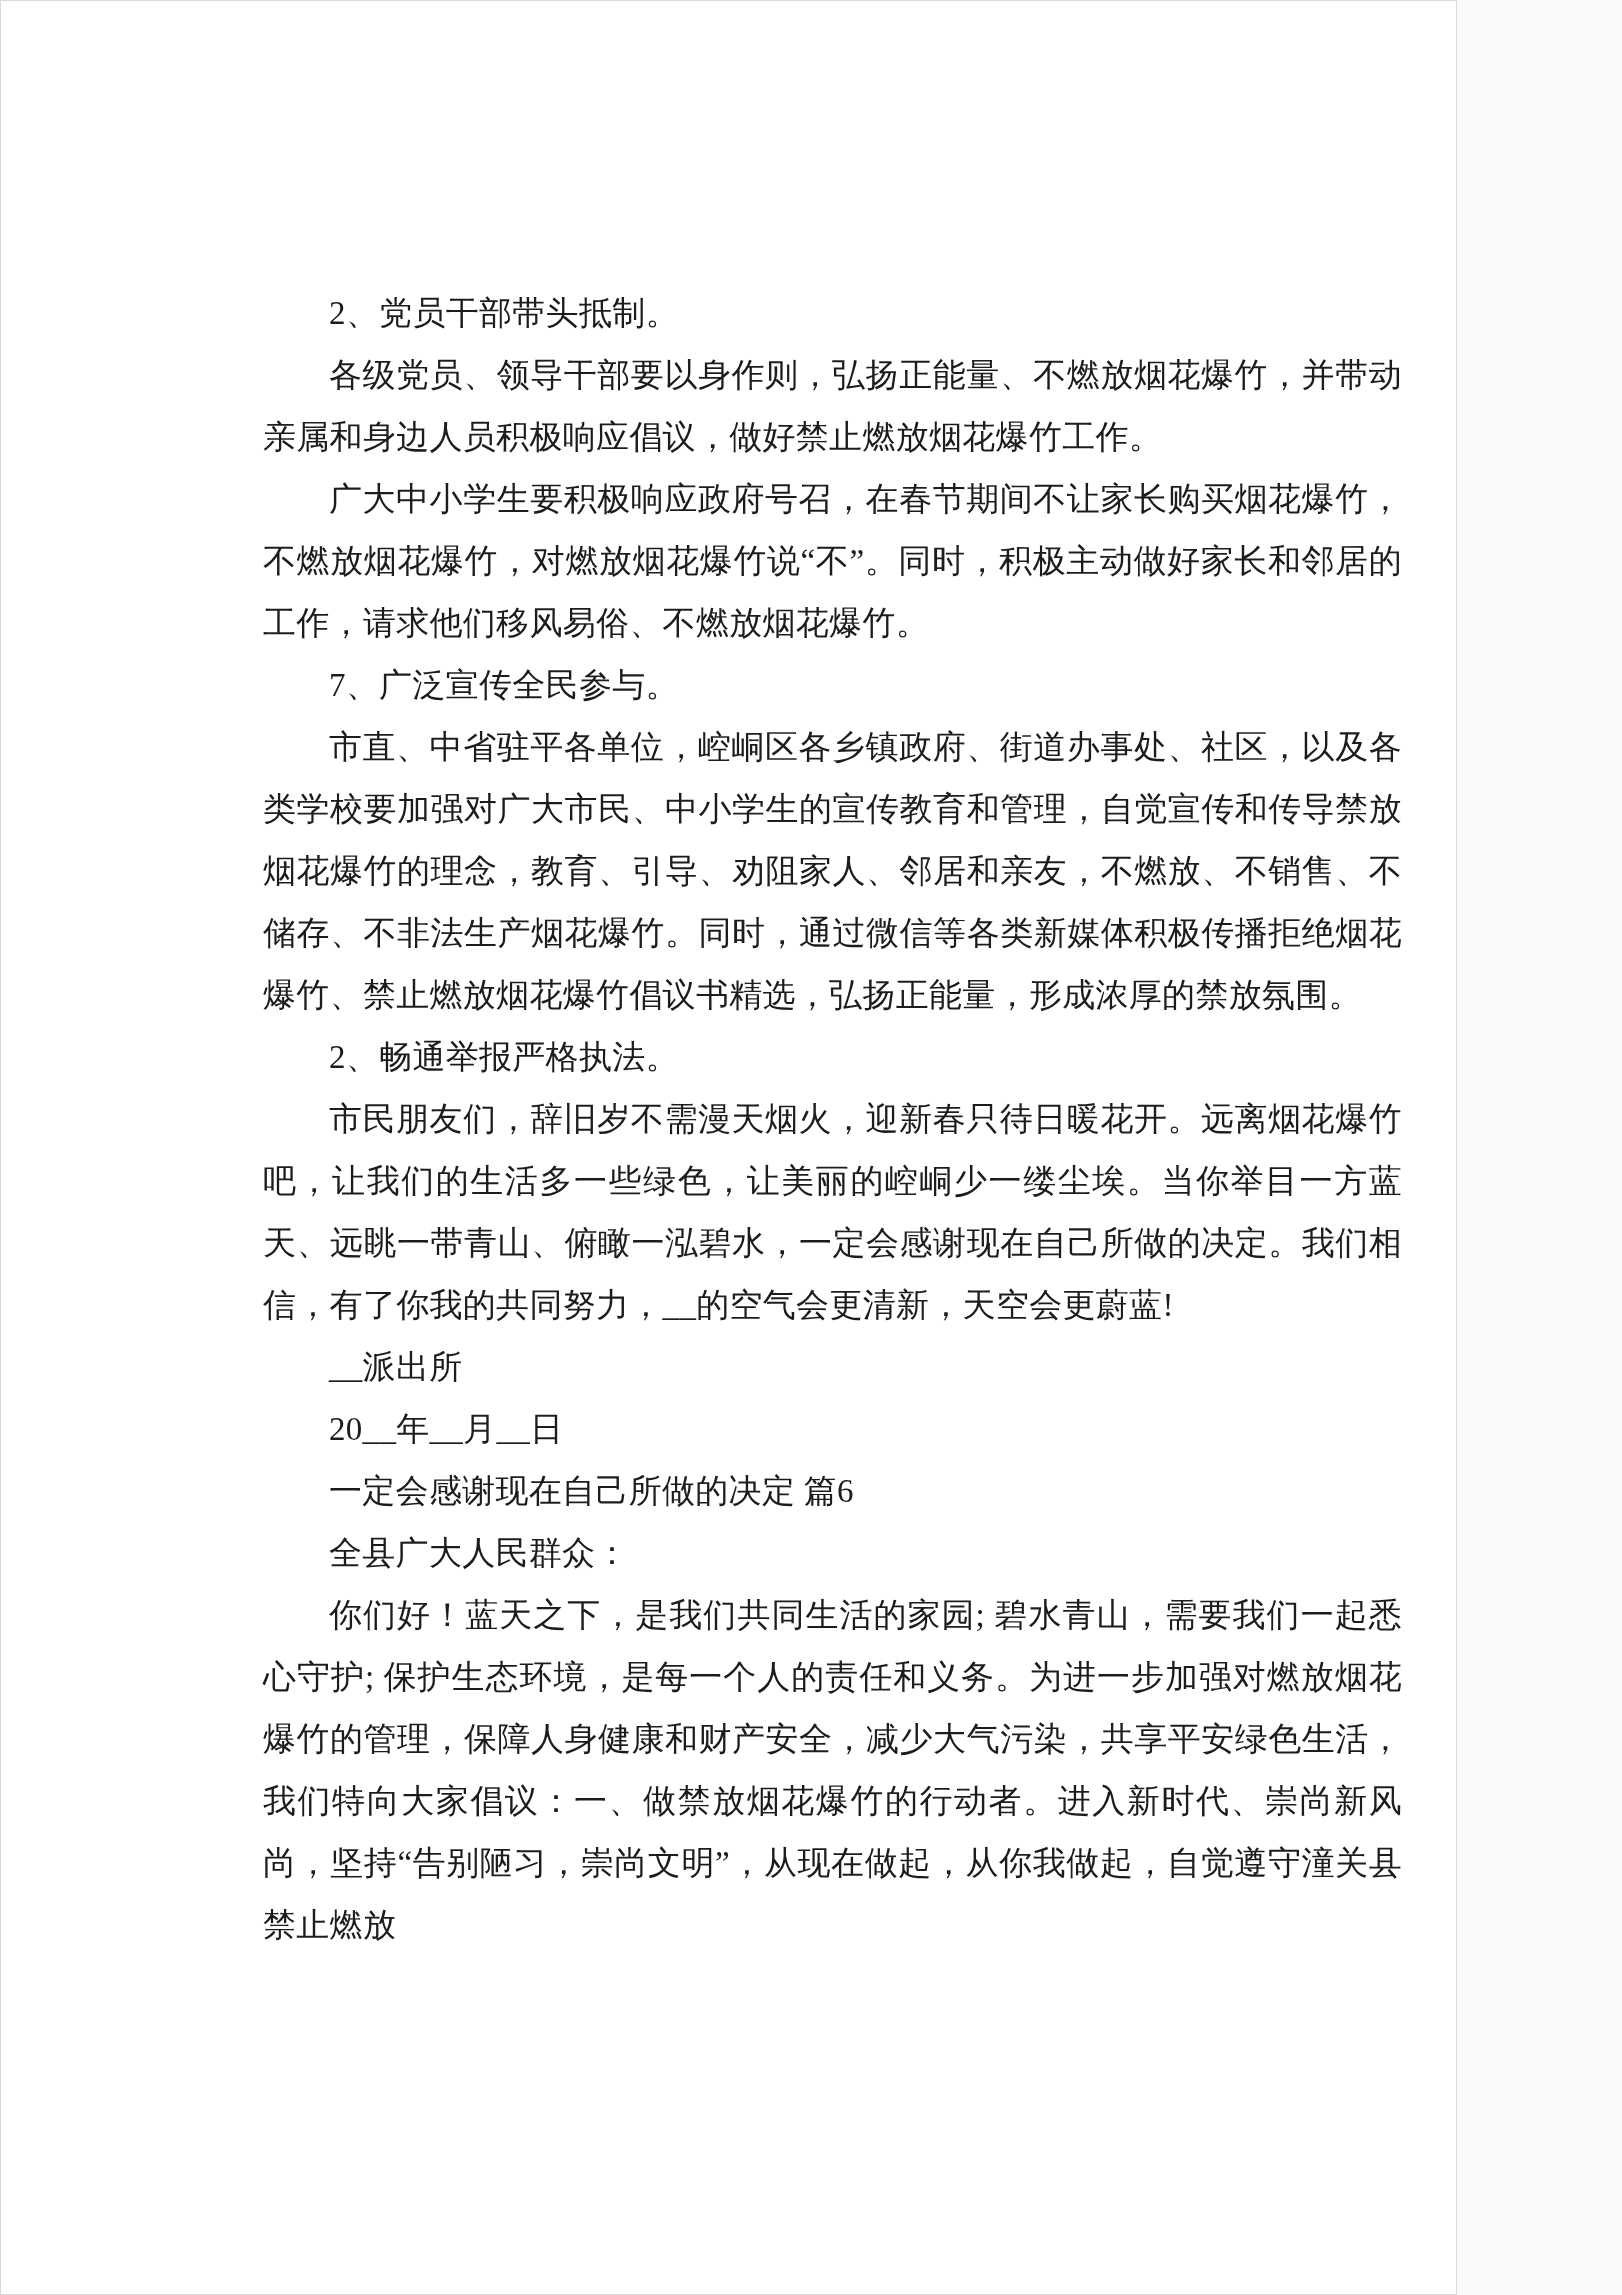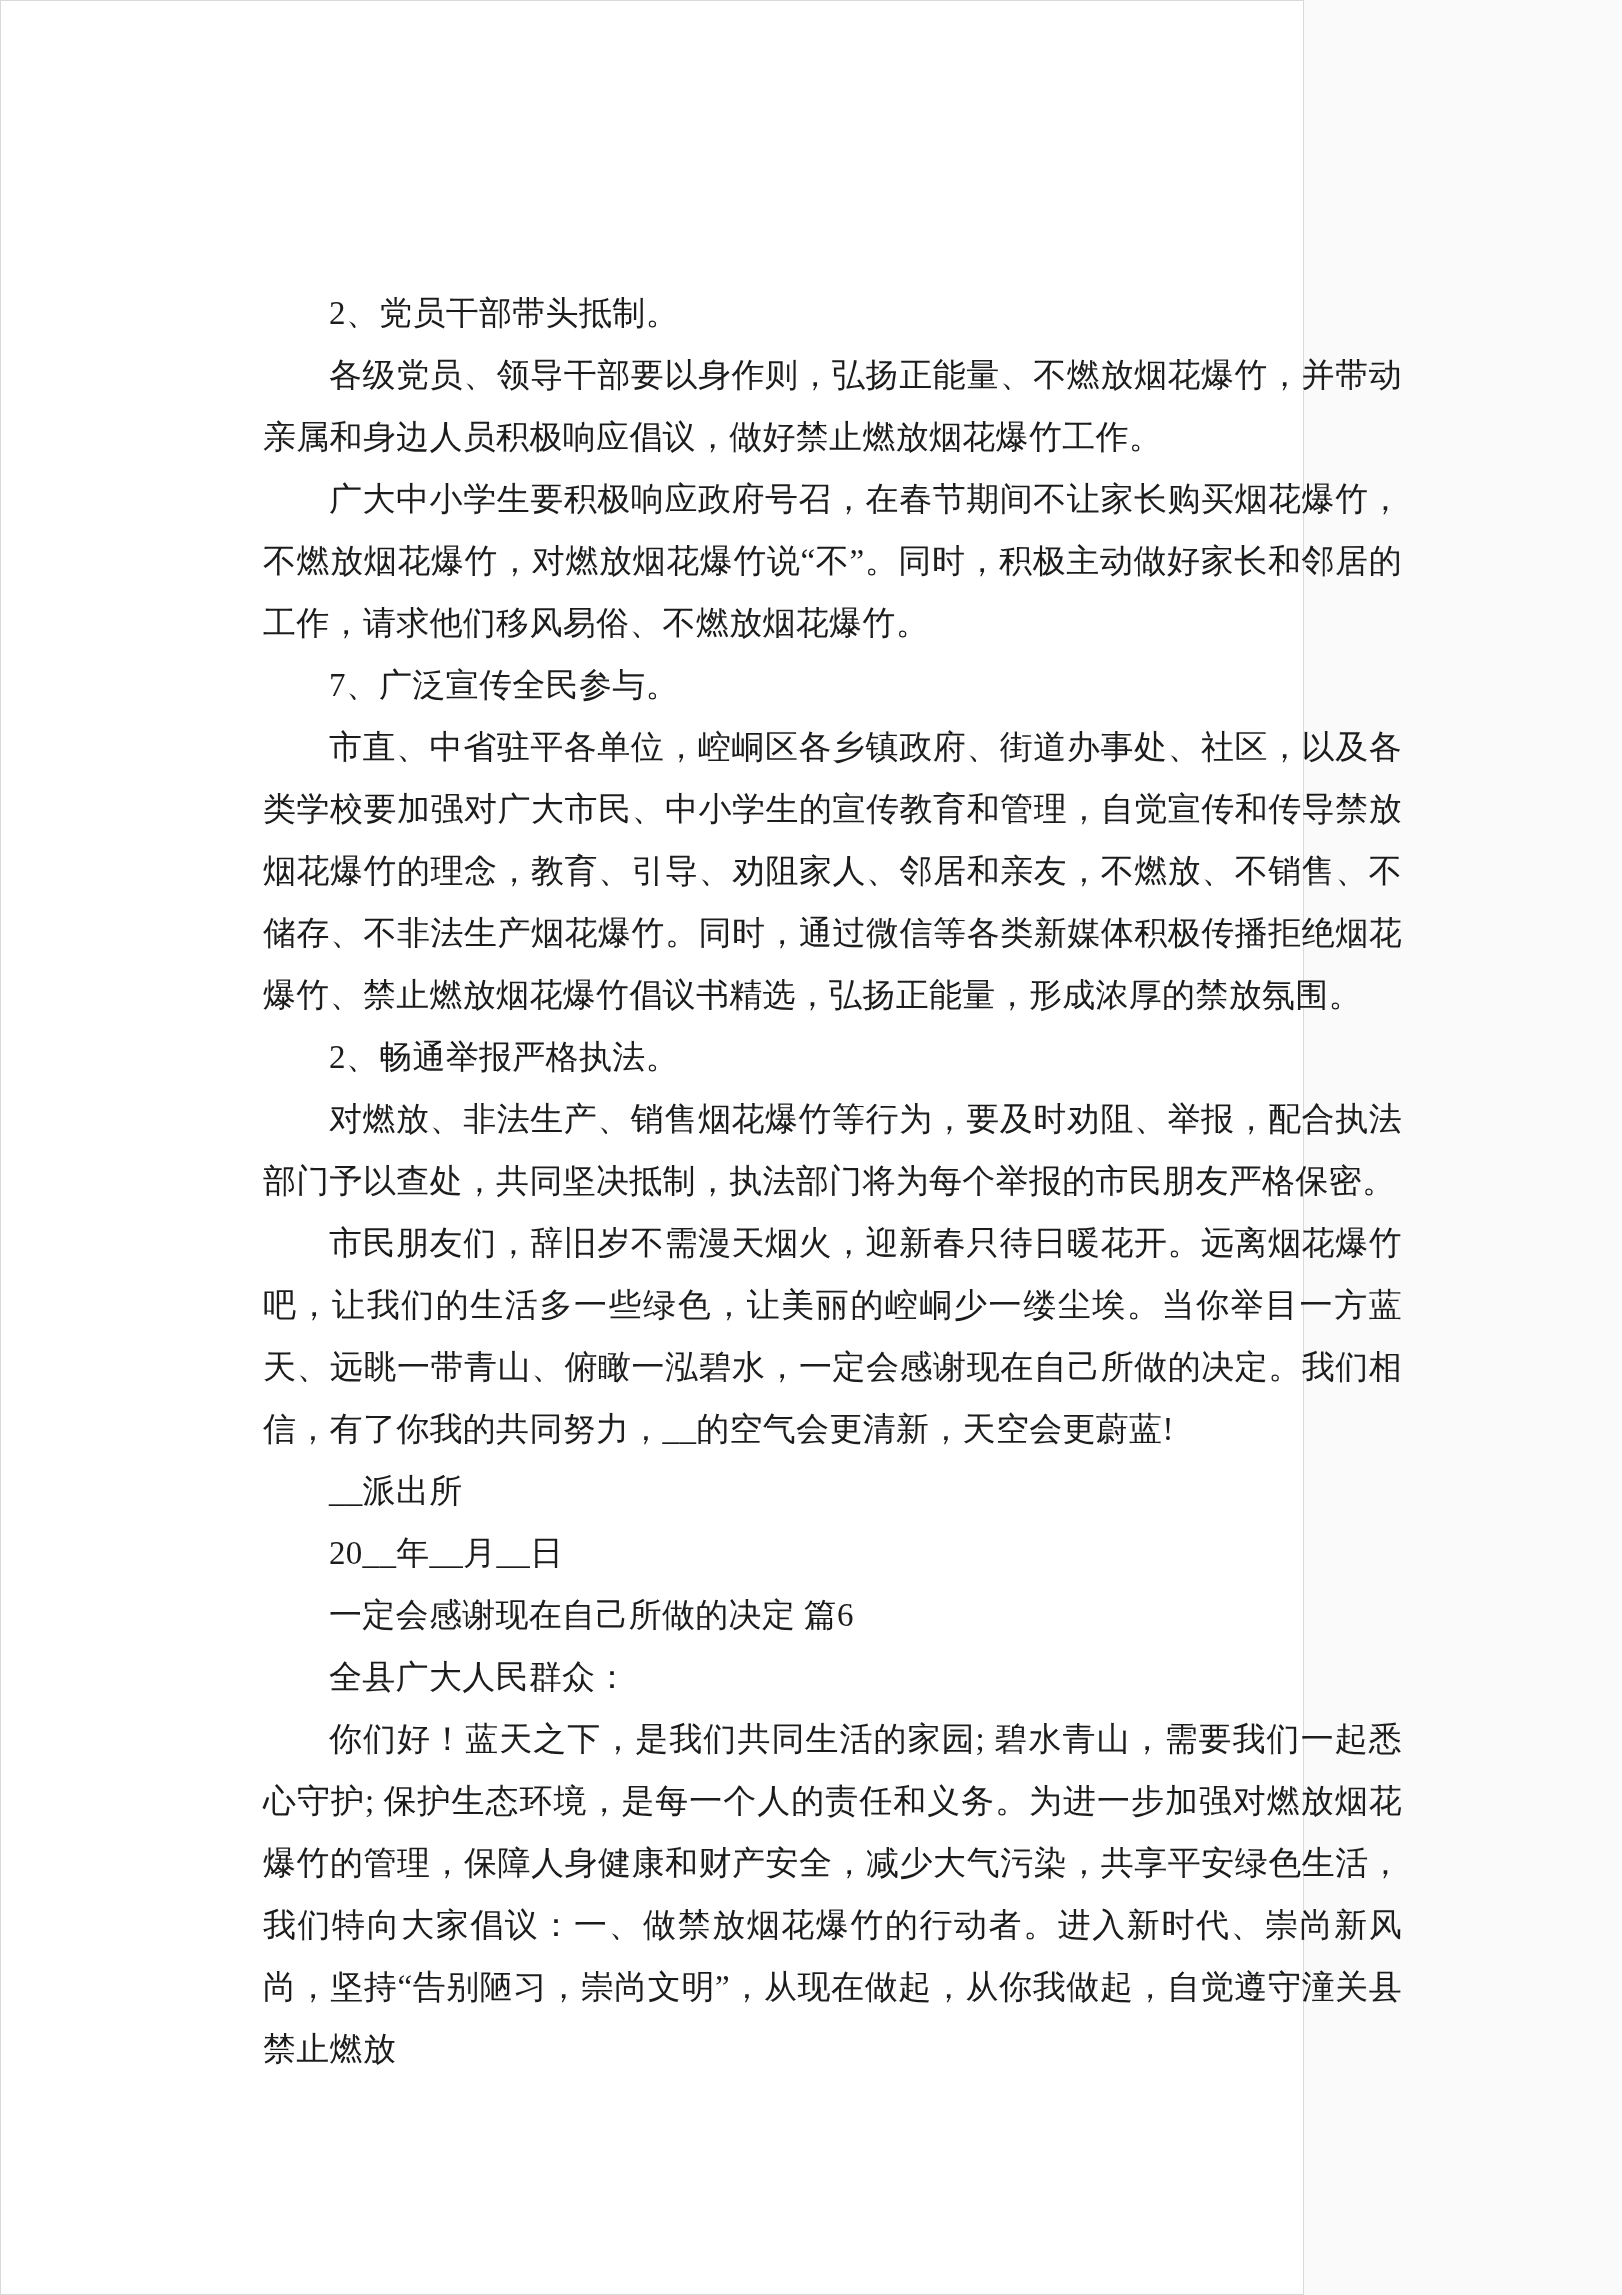--- a/index.html
+++ b/index.html
@@ -14,21 +14,21 @@
     padding: 0;
   }
   body {
     width: 1623px;
     height: 2295px;
     background: var(--canvas-bg);
     font-family: "Liberation Serif", "DejaVu Serif", serif;
   }
   .page {
     position: relative;
-    width: 1304px;
+    width: 1457px;
     height: 2295px;
     background: var(--page-bg);
     border: 0.7px solid var(--page-border);
   }
   .content {
     position: absolute;
     top: 281px;
     left: 262px;
     width: 1139px;
     color: var(--text-color);
@@ -48,21 +48,20 @@
 <body>
 
 <div class="page">
   <div class="content">
     <p>2、党员干部带头抵制。</p>
     <p>各级党员、领导干部要以身作则，弘扬正能量、不燃放烟花爆竹，并带动亲属和身边人员积极响应倡议，做好禁止燃放烟花爆竹工作。</p>
     <p>广大中小学生要积极响应政府号召，在春节期间不让家长购买烟花爆竹，不燃放烟花爆竹，对燃放烟花爆竹说“不”。同时，积极主动做好家长和邻居的工作，请求他们移风易俗、不燃放烟花爆竹。</p>
     <p>7、广泛宣传全民参与。</p>
     <p>市直、中省驻平各单位，崆峒区各乡镇政府、街道办事处、社区，以及各类学校要加强对广大市民、中小学生的宣传教育和管理，自觉宣传和传导禁放烟花爆竹的理念，教育、引导、劝阻家人、邻居和亲友，不燃放、不销售、不储存、不非法生产烟花爆竹。同时，通过微信等各类新媒体积极传播拒绝烟花爆竹、禁止燃放烟花爆竹倡议书精选，弘扬正能量，形成浓厚的禁放氛围。</p>
     <p>2、畅通举报严格执法。</p>
-    <p>对燃放、非法生产、销售烟花爆竹等行为，要及时劝阻、举报，配合执法部门予以查处，共同坚决抵制，执法部门将为每个举报的市民朋友严格保密。</p>
     <p>市民朋友们，辞旧岁不需漫天烟火，迎新春只待日暖花开。远离烟花爆竹吧，让我们的生活多一些绿色，让美丽的崆峒少一缕尘埃。当你举目一方蓝天、远眺一带青山、俯瞰一泓碧水，一定会感谢现在自己所做的决定。我们相信，有了你我的共同努力，__的空气会更清新，天空会更蔚蓝!</p>
     <p>__派出所</p>
     <p>20__年__月__日</p>
     <p>一定会感谢现在自己所做的决定 篇6</p>
     <p>全县广大人民群众：</p>
     <p>你们好！蓝天之下，是我们共同生活的家园; 碧水青山，需要我们一起悉心守护; 保护生态环境，是每一个人的责任和义务。为进一步加强对燃放烟花爆竹的管理，保障人身健康和财产安全，减少大气污染，共享平安绿色生活，我们特向大家倡议：一、做禁放烟花爆竹的行动者。进入新时代、崇尚新风尚，坚持“告别陋习，崇尚文明”，从现在做起，从你我做起，自觉遵守潼关县禁止燃放</p>
   </div>
 </div>
 
 

